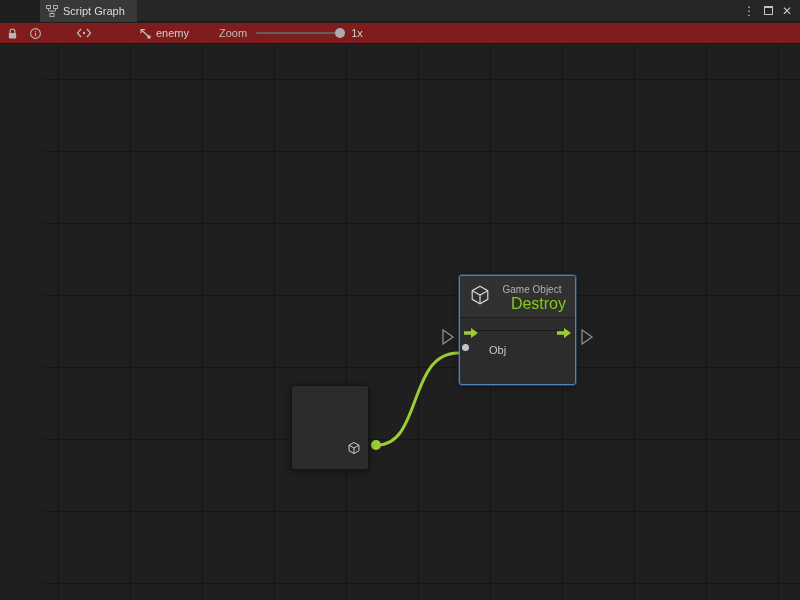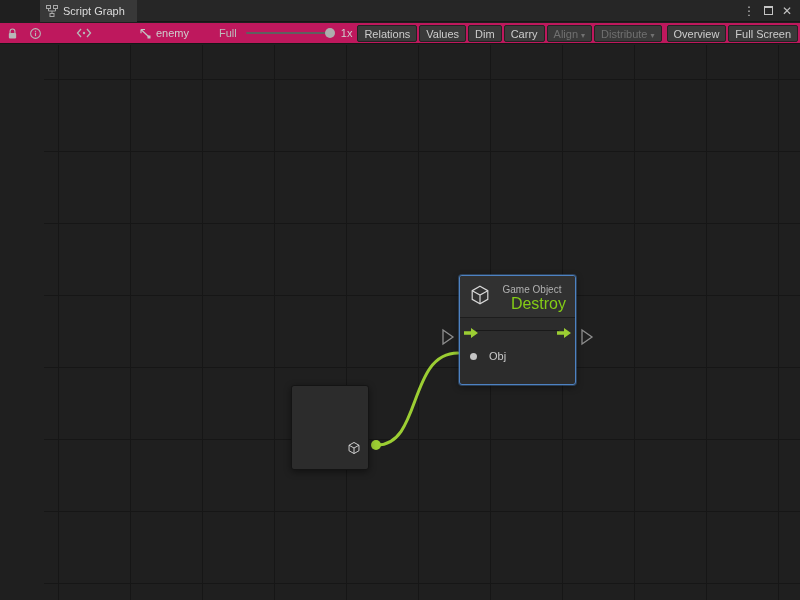--- a/index.html
+++ b/index.html
@@ -13,21 +13,21 @@
   .tab { height:22px; display:flex; align-items:center; gap:5px;
          padding:0 12px 0 6px; background:#383838; color:#dcdcdc; font-size:11px; }
   .win-controls { margin-left:auto; display:flex; align-items:center; gap:9px;
                   padding-right:8px; color:#c2c2c2; font-size:12px; }
   .win-controls .glyph { cursor:default; line-height:22px; }
   .max-box { display:inline-block; width:9px; height:9px;
              border:1px solid #c4c4c4; border-top-width:2px; }
 
   
   .toolbar { position:absolute; top:23px; left:0; right:0; height:21px;
-             background:#be185d; border-bottom:1px solid #161616;
+             background:#7f1d1d; border-bottom:1px solid #161616;
              display:flex; align-items:center; font-size:11px; color:#c8c8c8;
              padding:0 2px 0 6px; }
   .tb-icon { display:inline-flex; align-items:center; }
   .icon-info { margin-left:10px; }
   .icon-code { margin-left:34px; }
   .icon-graphref { margin-left:46px; }
   .graph-name { margin-left:5px; color:#cfcfcf; }
   .zoom-label { margin-left:30px; color:#bdbdbd; }
   .zoom-track { width:86px; height:2px; background:#5f5f5f; border-radius:1px;
                 position:relative; margin:0 9px; }
@@ -61,21 +61,21 @@
                  background:#313131; border-bottom:1px solid #1d1d1d;
                  border-radius:2px 2px 0 0; }
   .node-header .titles { flex:1; text-align:center; }
   .node-cat { font-size:10px; color:#b0b0b0; line-height:13px; }
   .node-title { font-size:16px; color:#84cc16; line-height:15px;text-align:right; }
   .exec-row { position:relative; height:26px; }
   .mid-line { position:absolute; left:16px; right:16px; top:12px; height:1px;
               background:#191919; }
   .exec-in  { position:absolute; left:3px;  top:7px; }
   .exec-out { position:absolute; right:3px; top:7px; }
-  .port-row { display:flex; align-items:center; gap:12px; padding-left:10px;
+  .port-row { display:flex; gap:20px; padding-left:2px;
               height:24px; color:#c9c9c9; font-size:11px; }
   .port-dot { width:7px; height:7px; border-radius:50%; background:#c4c4c4; }
 
   .this-node { left:247px; top:340px; width:78px; height:85px; }
   .this-body { display:flex; align-items:center; gap:7px; padding:13px 6px 0 9px; }
   .this-title { font-size:12px; color:#eaeaea; }
   .this-cube { position:absolute; right:7px; bottom:10px; }
 </style>
 </head>
 <body>
@@ -121,36 +121,26 @@
     </svg>
   </span>
   <span class="tb-icon icon-graphref">
     <svg width="13" height="12" viewBox="0 0 13 12" fill="none" stroke="#c4c4c4" stroke-width="1.2">
       <path d="M10.5 9.5 L3 2.5 M3 2.5 H7 M3 2.5 V6.2"></path>
       <rect x="9.5" y="8.5" width="3" height="3" fill="#c4c4c4" stroke="none"></rect>
     </svg>
   </span>
   <span class="graph-name">enemy</span>
 
-  <span class="zoom-label">Full</span>
+  <span class="zoom-label">Zoom</span>
   <span class="zoom-track">
     <span class="zoom-handle"></span>
   </span>
   <span class="zoom-value">1x</span>
 
-  <span class="tb-group">
-    <span class="tb-btn">Relations</span>
-    <span class="tb-btn">Values</span>
-    <span class="tb-btn">Dim</span>
-    <span class="tb-btn">Carry</span>
-    <span class="tb-btn disabled"><span>Align</span><span class="caret">▾</span></span>
-    <span class="tb-btn disabled"><span>Distribute</span><span class="caret">▾</span></span>
-    <span class="tb-btn gap">Overview</span>
-    <span class="tb-btn">Full Screen</span>
-  </span>
 </div>
 
 <div class="canvas">
 
   <svg class="overlay" width="800" height="555">
 
     <path d="M333 400 C378 400, 364 308, 414 308" fill="none" stroke="#9cce33" stroke-width="3" stroke-linecap="round"></path>
 
     <circle cx="332" cy="400" r="5" fill="#9cce33"></circle>
 

